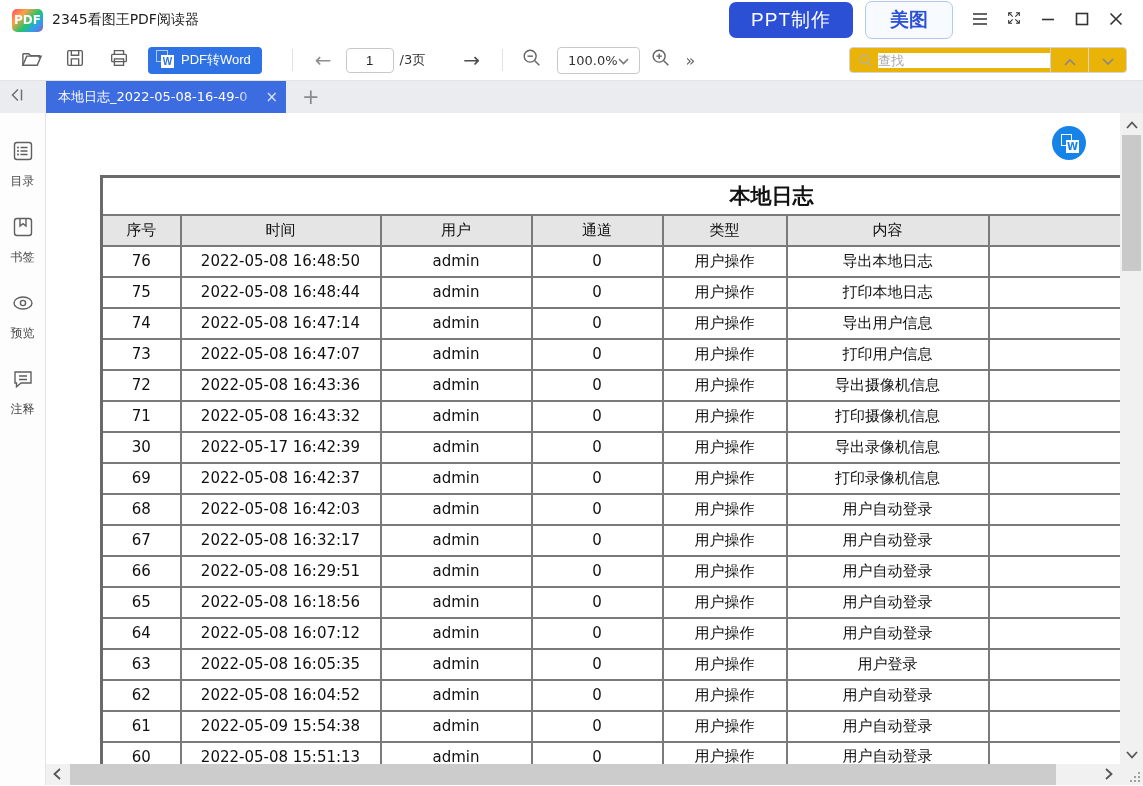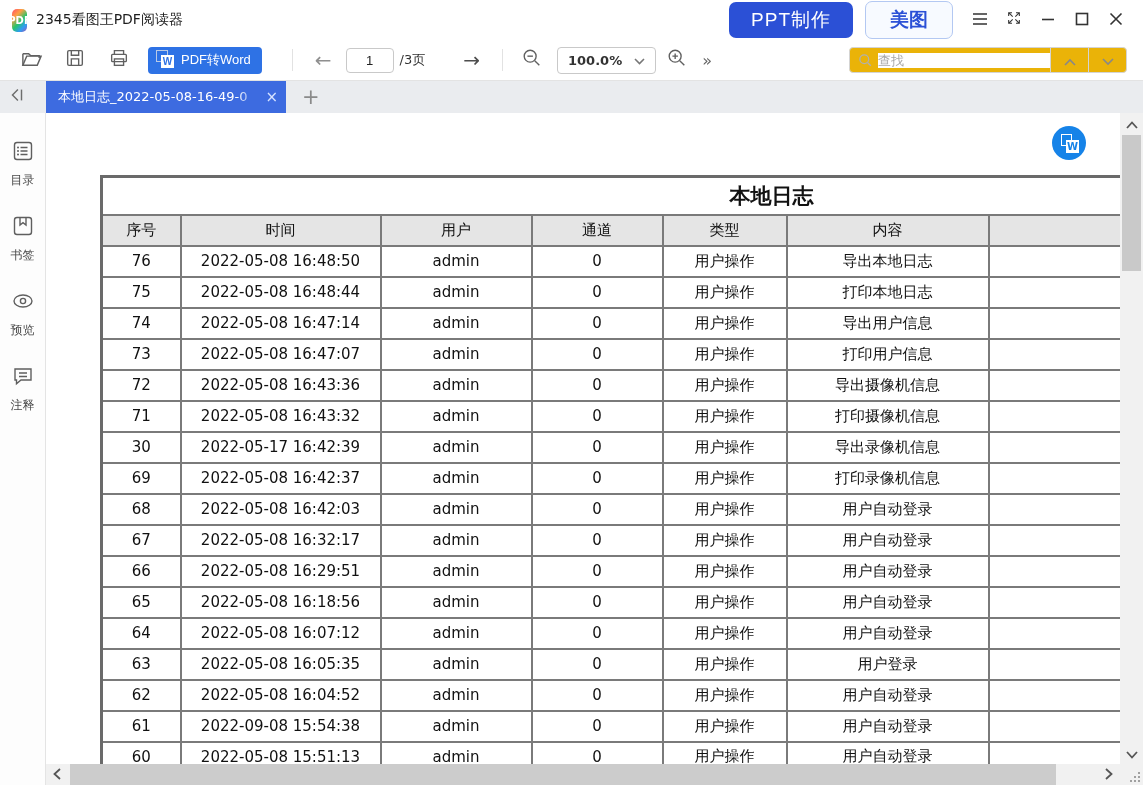--- a/index.html
+++ b/index.html
@@ -1,21 +1,21 @@
 <!DOCTYPE html>
 <html><head>
 <meta charset="utf-8">
 <style>
   * { box-sizing: border-box; margin: 0; padding: 0; }
   html,body { width:1143px; height:786px; overflow:hidden; background:#fff;
     font-family:"DejaVu Sans","Liberation Sans",sans-serif; }
 
   
   .titlebar { height:40px; background:#fff; display:flex; align-items:center; padding:0 10px 0 12px; }
-  .app-icon { width:15px; height:23px; border-radius:5px; color:#fff; font-weight:bold; font-size:10px;
+  .app-icon { width:31px; height:23px; border-radius:5px; color:#fff; font-weight:bold; font-size:12px;
     display:flex; align-items:center; justify-content:center;
     background:linear-gradient(135deg,#ff4e6a 0%,#ff9f43 28%,#27c46b 55%,#2f9df4 78%,#9b59b6 100%); }
   .app-title { font-size:14px; color:#1d1d1d; margin-left:9px; }
   .tb-right { margin-left:auto; display:flex; align-items:center; }
   .ppt-btn { background:#2b50d6; color:#fff; font-weight:normal; font-size:19px; border:none;
     border-radius:7px; padding:5px 22px; cursor:pointer; letter-spacing:1px; }
   .meitu-btn { background:#f7faff; color:#2b50d6; font-weight:bold; font-size:19px;
     border:1px solid #b3c8f2; border-radius:7px; padding:5px 24px; margin-left:12px; cursor:pointer; }
   .win-ctrl { display:flex; align-items:center; margin-left:10px; }
   .win-btn { width:34px; height:30px; display:flex; align-items:center; justify-content:center; cursor:pointer; }
@@ -33,21 +33,21 @@
   .w-badge .back { position:absolute; left:-3px; top:-3px; width:12px; height:12px;
     border:1.5px solid #b9cae6; background:transparent; }
   .w-badge .front { position:absolute; right:0; bottom:0; width:13px; height:13px; background:#fff;
     color:#2e72e5; font-weight:bold; font-size:10px; display:flex; align-items:center; justify-content:center; }
   .sep { width:1px; height:22px; background:#e2e2e2; margin:0 14px; }
   .nav-arrow { font-size:20px; cursor:pointer; margin:0 8px; line-height:1; }
   .page-input { width:48px; height:25px; border:1px solid #c9c9c9; border-radius:4px; text-align:center;
     font-size:13px; color:#222; margin:0 6px; outline:none; }
   .page-total { font-size:13px; color:#333; }
   .zoom-select { border:1px solid #c9c9c9; border-radius:4px; height:27px; padding:0 10px; margin:0 6px;
-    font-size:13px; color:#333; display:flex; align-items:center; gap:12px; cursor:pointer;font-weight:bold; }
+    font-size:13px; color:#333; display:flex; align-items:center; gap:0; cursor:pointer; }
   .more-btn { font-size:16px; color:#666; margin-left:10px; cursor:pointer; }
   .search-group { margin-left:auto; width:278px; height:26px; border:1px solid #d4d4d4; border-radius:4px;
     display:flex; align-items:center; background:#eab308; }
   .search-group .sg-icon { margin:0 5px 0 8px; display:flex; }
   .search-input { flex:1; border:none; outline:none; font-size:13px; color:#444; min-width:0; }
   .search-input::placeholder { color:#a8a8a8; }
   .sg-div { width:1px; height:100%; background:#d4d4d4; }
   .sg-btn { width:37px; height:100%; display:flex; align-items:center; justify-content:center; cursor:pointer; }
   .sg-btn svg { stroke:#888; fill:none; stroke-width:1.6; }
 
@@ -60,21 +60,21 @@
     padding:0 8px 0 12px; font-size:13px; cursor:pointer; }
   .tab-label { flex:1; white-space:nowrap; overflow:hidden;
     -webkit-mask-image:linear-gradient(90deg,#000 88%,transparent); mask-image:linear-gradient(90deg,#000 88%,transparent); }
   .tab-close { color:#d7e3ff; font-size:15px; cursor:pointer; margin-left:4px; }
   .newtab-btn { color:#8a8a8a; font-size:21px; margin-left:16px; cursor:pointer; line-height:1; }
 
   
   .main { display:flex; height:672px; }
   .sidebar { width:46px; background:#fdfdfd; border-right:1px solid #e4e4e4;
     display:flex; flex-direction:column; align-items:center; padding-top:26px; gap:25px; }
-  .side-item { display:flex; flex-direction:column; align-items:center; gap:5px; cursor:pointer; }
+  .side-item { display:flex; flex-direction:column; align-items:center; gap:5px; cursor:pointer;font-family:Liberation Mono, monospace; }
   .side-item svg { stroke:#5f5f5f; fill:none; stroke-width:1.4; }
   .side-label { font-size:12px; color:#4a4a4a; }
 
   .viewport { flex:1; position:relative; overflow:hidden; background:#fff; }
 
   .w-float { position:absolute; top:13px; right:34px; width:34px; height:34px; border-radius:50%;
     background:#1683e8; cursor:pointer; }
   .w-float .pg { position:absolute; left:9px; top:8px; width:11px; height:12px; border:1.5px solid #fff; }
   .w-float .wq { position:absolute; right:7px; bottom:7px; width:13px; height:13px; background:#fff;
     color:#1683e8; font-weight:bold; font-size:10px; display:flex; align-items:center; justify-content:center; }
@@ -472,21 +472,21 @@
             <td>62</td>
             <td>2022-05-08 16:04:52</td>
             <td>admin</td>
             <td>0</td>
             <td>用户操作</td>
             <td>用户自动登录</td>
             <td></td>
           </tr>
           <tr>
             <td>61</td>
-            <td>2022-09-08 15:54:38</td>
+            <td>2022-05-09 15:54:38</td>
             <td>admin</td>
             <td>0</td>
             <td>用户操作</td>
             <td>用户自动登录</td>
             <td></td>
           </tr>
           <tr>
             <td>60</td>
             <td>2022-05-08 15:51:13</td>
             <td>admin</td>

